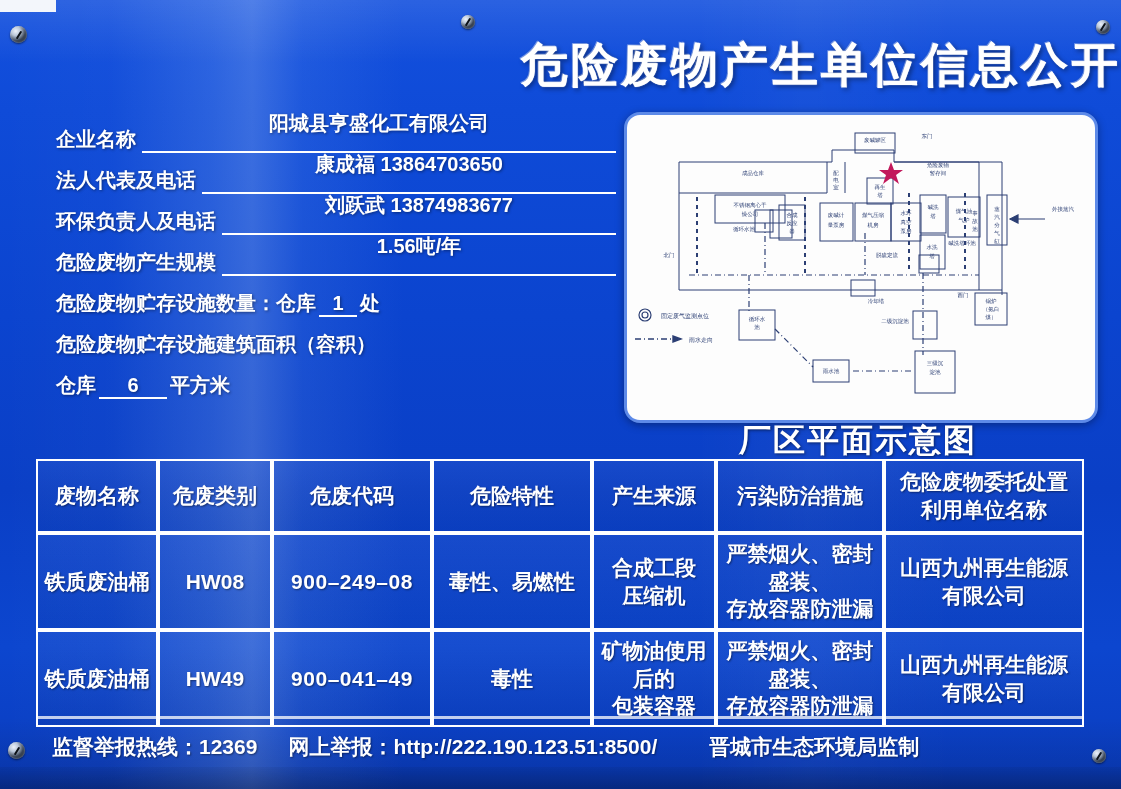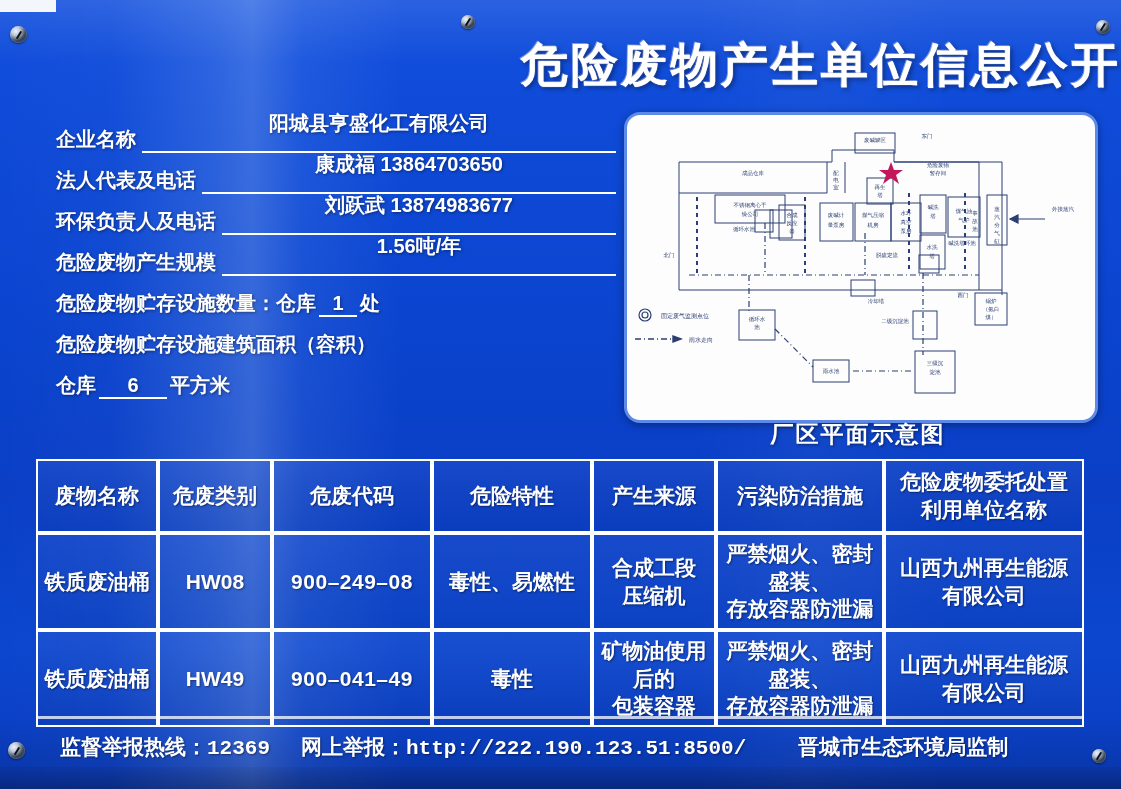--- a/index.html
+++ b/index.html
@@ -80,21 +80,21 @@
   
   .diagram-wrap{
     position:absolute;left:624px;top:112px;width:468px;height:305px;
     background:#fdfdfd;border:3px solid #5d8ae8;border-radius:16px;
     box-shadow:0 2px 8px rgba(0,0,0,.35);
     overflow:hidden;
   }
   .diagram-wrap svg{display:block;width:100%;height:100%;}
   .dcaption{
     position:absolute;left:624px;top:419px;width:468px;text-align:center;
-    color:#fff;font-size:23px;font-weight:bold;letter-spacing:2px;
+    color:#fff;font-size:32px;font-weight:bold;letter-spacing:2px;
     text-shadow:1px 1px 3px rgba(0,0,0,.5);
   }
 
   
   .tbl{
     position:absolute;left:36px;top:459px;width:1048px;
     border-collapse:separate;border-spacing:0;
     table-layout:fixed;
   }
   .tbl td{
@@ -108,25 +108,24 @@
   }
   .tbl tr.head td{height:62px;font-size:21px;}
   .tbl tr.body td{height:85px;font-size:21px;}
   .tbl td.code{letter-spacing:0.5px;}
 
   
   .foot-rule{
     position:absolute;left:36px;top:716px;width:1048px;height:3px;background:rgba(255,255,255,.75);
   }
   .footer{
-    position:absolute;left:44px;top:727px;width:1048px;height:40px;
+    position:absolute;left:36px;top:727px;width:1048px;height:40px;
     display:flex;align-items:center;
     color:#ffffff;font-size:21px;font-weight:bold;
     text-shadow:1px 1px 2px rgba(0,0,0,.45);
-    font-family:Liberation Mono, monospace;
   }
   .footer .f1{margin-left:16px;}
   .footer .f2{margin-left:31px;}
   .footer .f3{margin-left:52px;}
   .bottom-band{
     position:absolute;left:0;right:0;bottom:0;height:22px;
     background:linear-gradient(180deg,rgba(0,0,0,.05),rgba(0,0,0,.22));
   }
 </style>
 </head>

